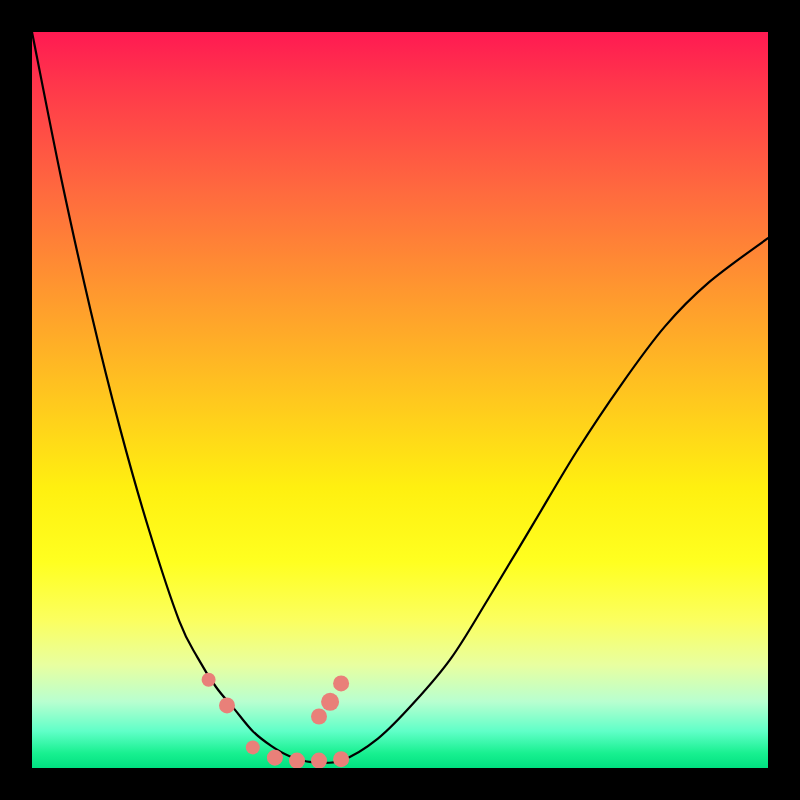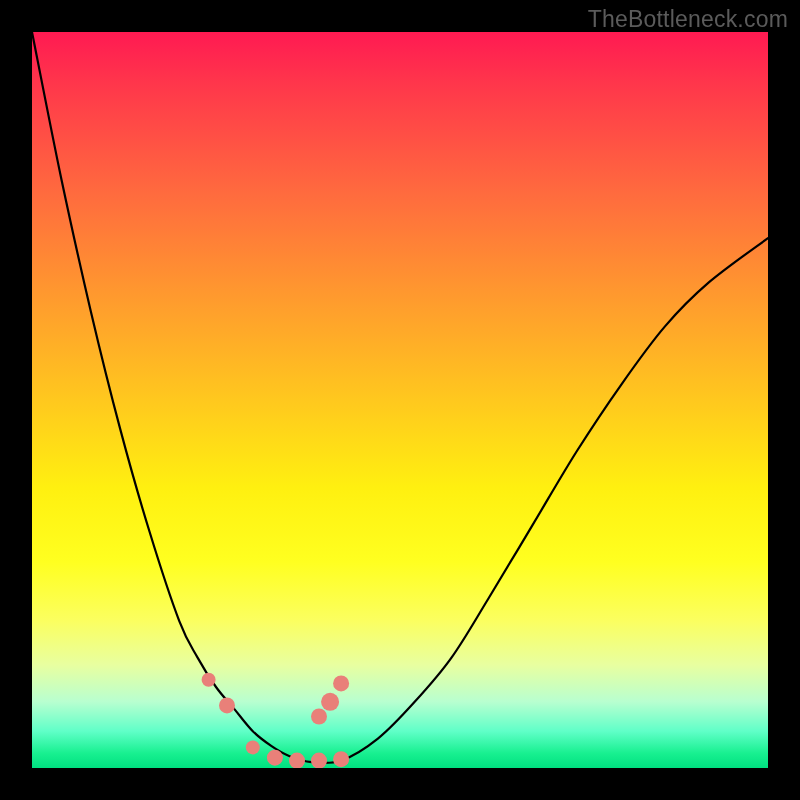--- a/index.html
+++ b/index.html
@@ -79,14 +79,13 @@
           <circle cx="265.0" cy="728.6" r="8" fill="#e98079"></circle>
           <circle cx="287.0" cy="728.6" r="8" fill="#e98079"></circle>
           <circle cx="309.1" cy="727.2" r="8" fill="#e98079"></circle>
           <circle cx="287.0" cy="684.5" r="8" fill="#e98079"></circle>
           <circle cx="298.1" cy="669.8" r="9" fill="#e98079"></circle>
           <circle cx="309.1" cy="651.4" r="8" fill="#e98079"></circle>
         </g>
     </svg>
   </div>
 
-  <div class="watermark">TheBottleneck.com</div>
 </div>
 
 </body></html>

